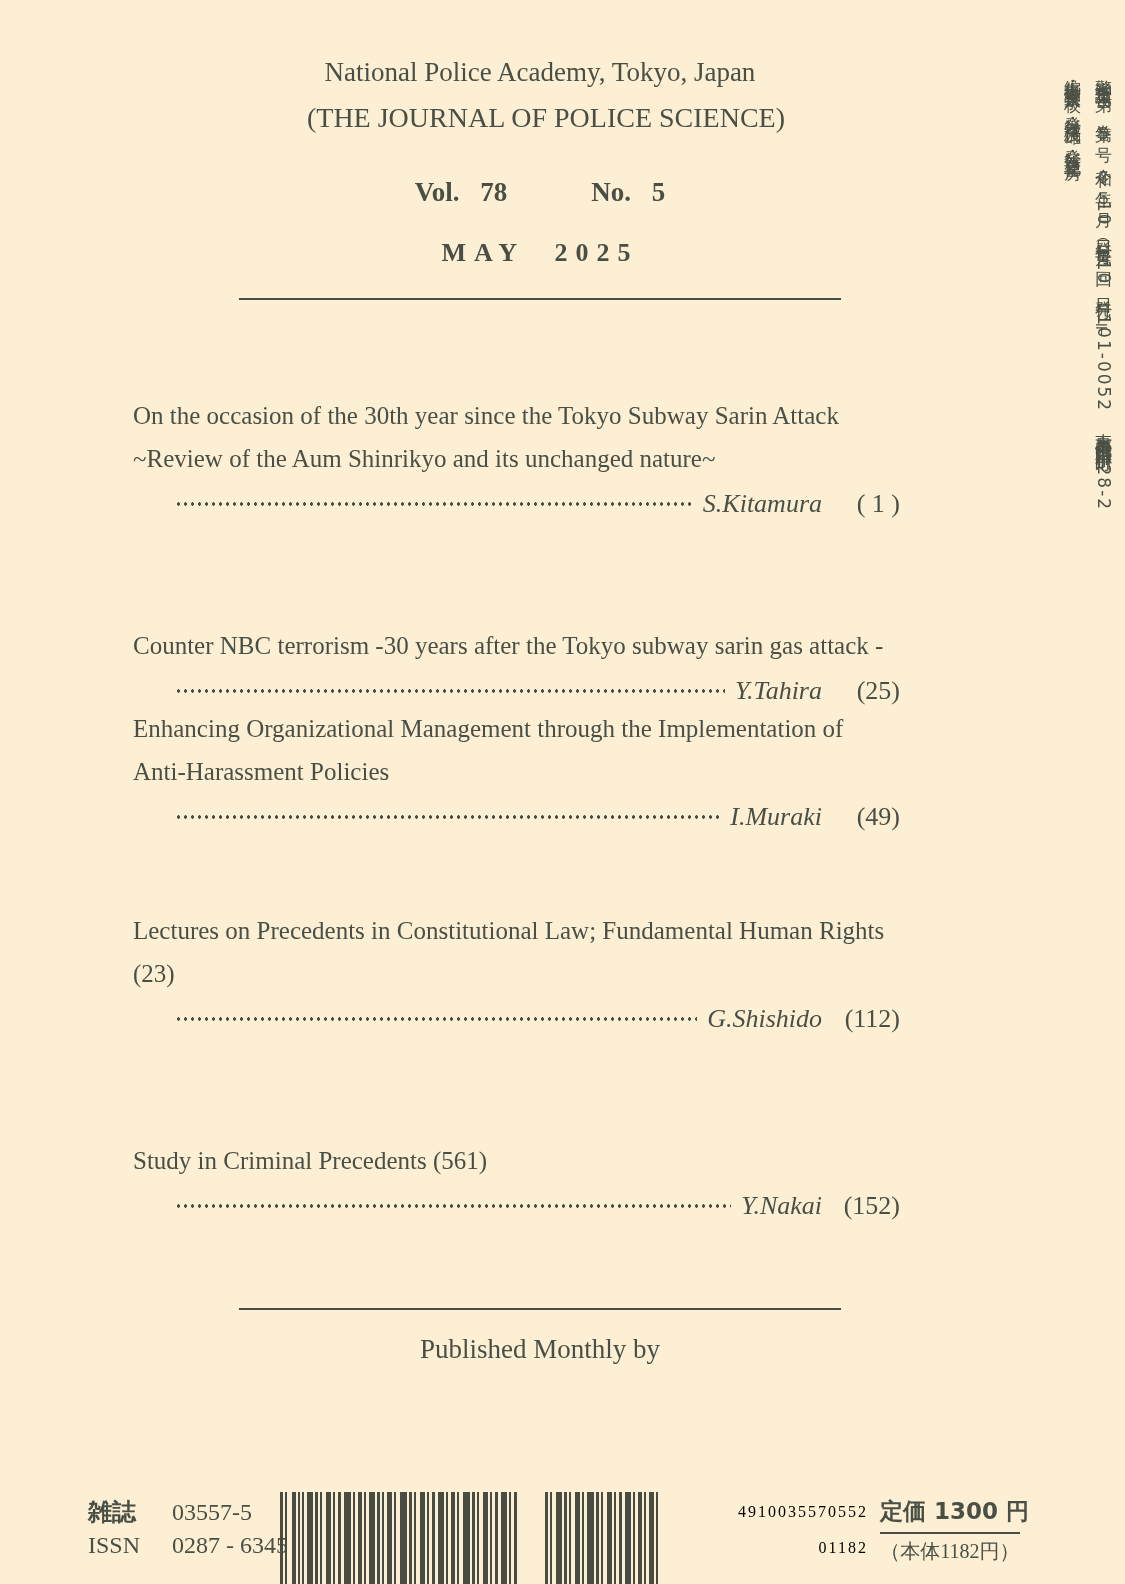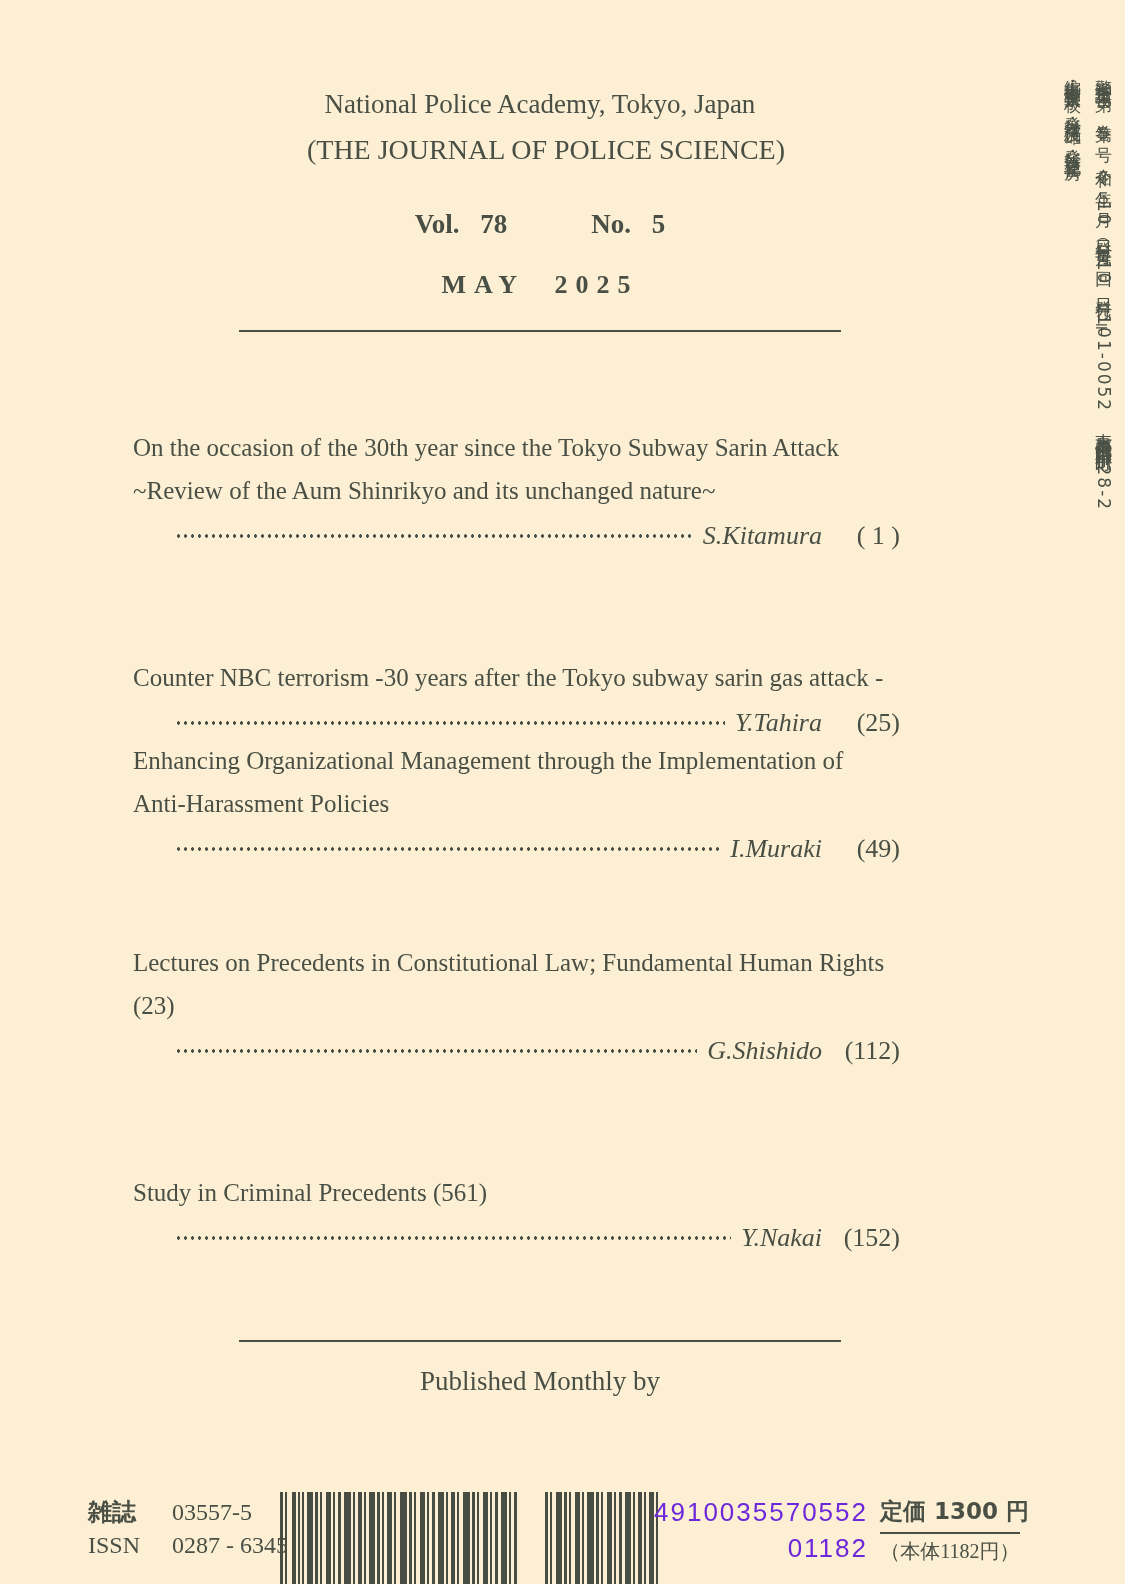--- a/index.html
+++ b/index.html
@@ -25,21 +25,21 @@
     letter-spacing: 2px;
     line-height: 27px;
     color: #4a5045;
   }
   .colophon div { margin-left: 4px; }
 
   
   .main { position: absolute; left: 0; top: 0; width: 1080px; }
 
   .org {
-    padding-top: 88px;
+    padding-top: 56px;
     text-align: center;
     font-size: 27px;
     line-height: 32px;
   }
   .title {
     margin-top: 16px;
     text-align: center;
     font-size: 53px;
     line-height: 62px;
     letter-spacing: 1px;
@@ -130,25 +130,25 @@
     width: 378px;
     height: 92px;
     overflow: hidden;
   }
   .ean {
     position: absolute;
     left: 620px;
     top: 1494px;
     width: 248px;
     text-align: right;
-    font-family: Liberation Sans, sans-serif;
-    font-size: 26px;
+    font-family: Liberation Serif, serif;
+    font-size: 16px;
     line-height: 36px;
     letter-spacing: 2px;
-    color: #6d28d9;
+    color: #000000;
     white-space: nowrap;
   }
   .price {
     position: absolute;
     left: 880px;
     top: 1496px;
     width: 140px;
     text-align: center;
     white-space: nowrap;
   }

